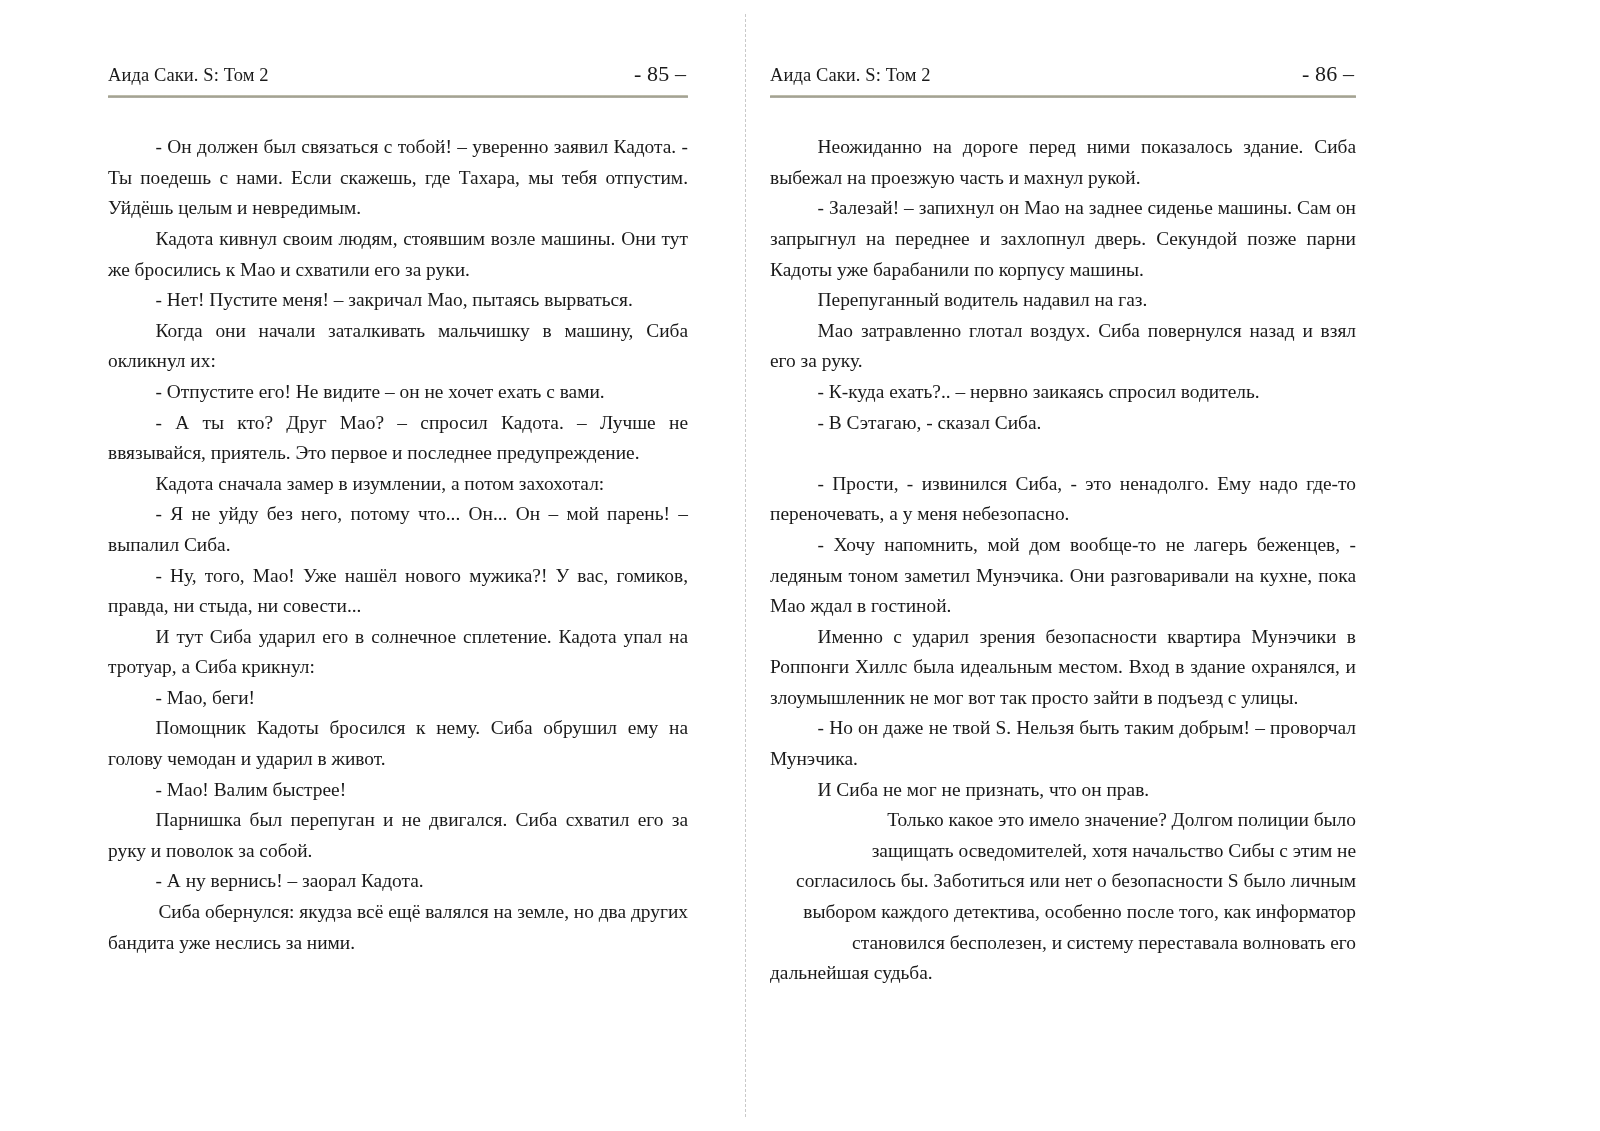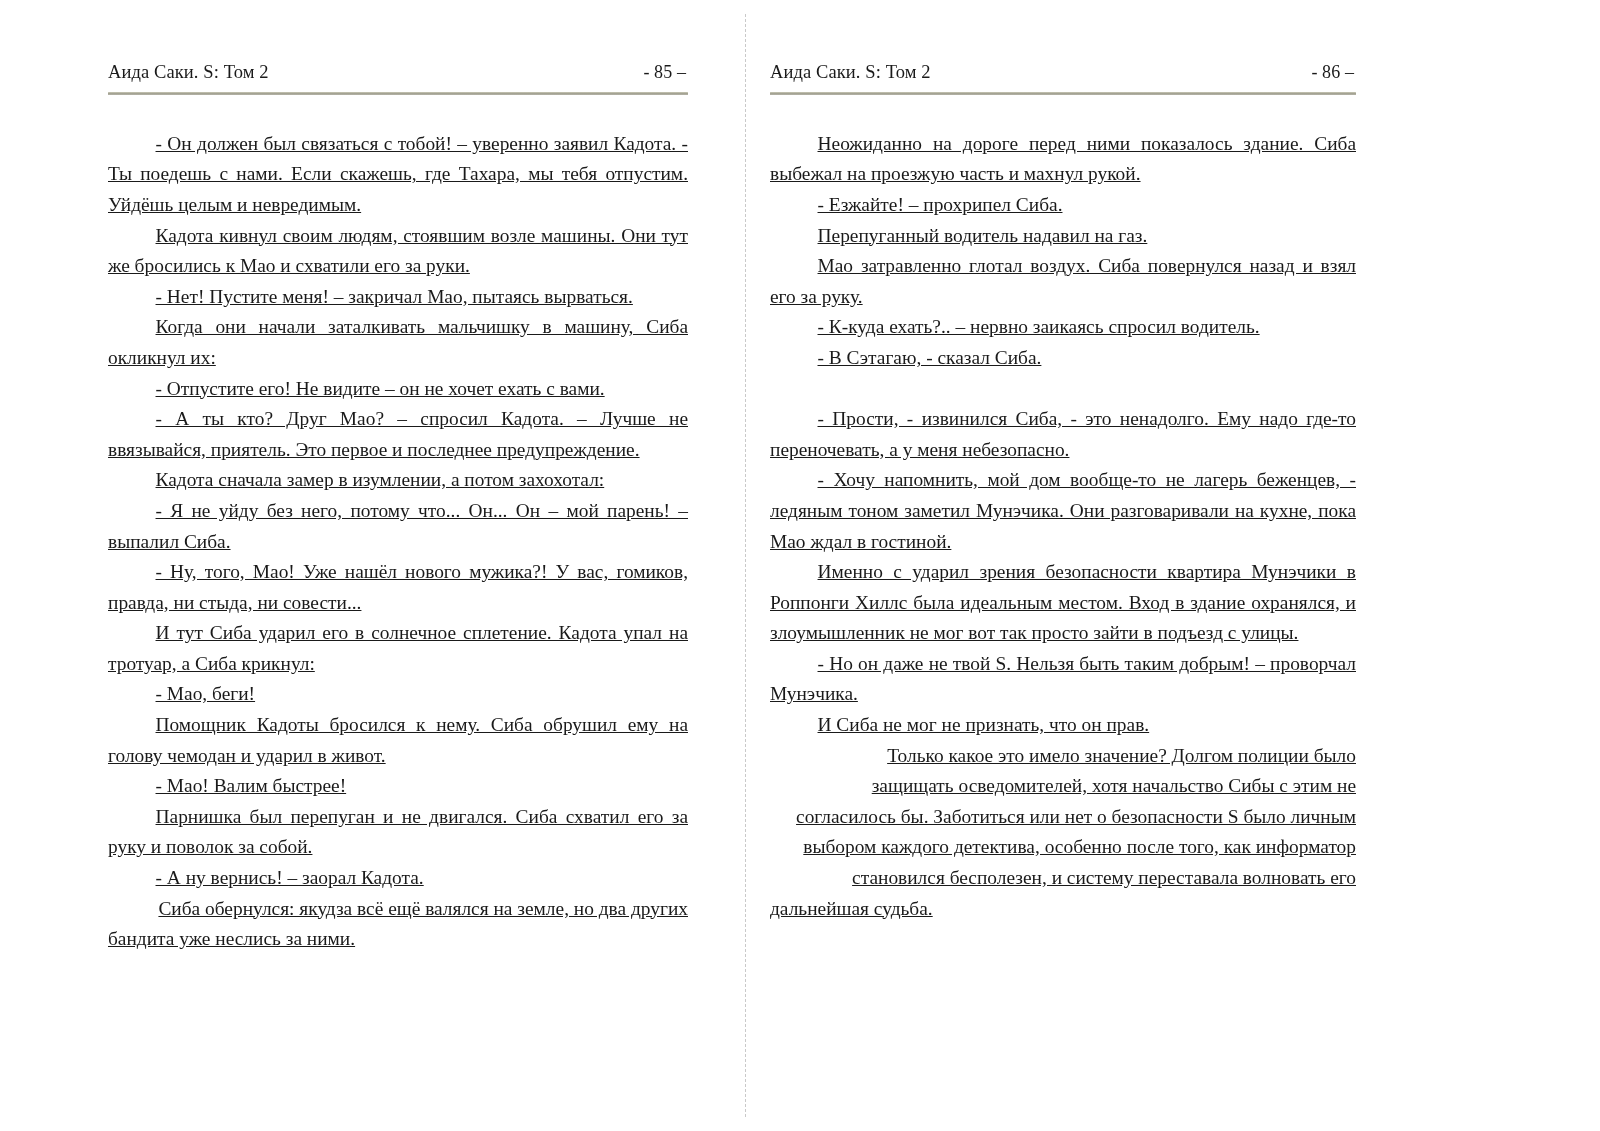--- a/index.html
+++ b/index.html
@@ -66,21 +66,21 @@
     padding-top: 62px;
     font-size: 18.5px;
     line-height: 1.1;
     letter-spacing: 0.1px;
   }
   .running-head .book-title {
     white-space: nowrap;
   }
   .running-head .folio {
     white-space: nowrap;
-    font-size: 18px;
+    font-size: 22px;
     padding-right: 2px;
   }
 
   .head-rule {
     margin-top: 9px;
     height: 3px;
     width: 100%;
     background: linear-gradient(to bottom, #c9c8b6 0%, #a9a898 45%, #8f8e80 70%, #d8d7cc 100%);
     border-radius: 0.5px;
   }
@@ -102,21 +102,20 @@
   .body-text p:last-child {
     text-align: right;
   }
   .para-gap {
     height: 30.6px;
   }
 
   
   .body-text p {
     text-align-last: left;
-    text-decoration: underline;
   }
 </style>
 </head>
 <body>
 
 <div class="spread">
 
   <div class="gutter-divider"></div>
 
   <div class="page page-left">
@@ -156,21 +155,21 @@
 
       <div class="running-head">
         <span class="book-title">Аида Саки. S: Том 2</span>
         <span class="folio">- 86 –</span>
       </div>
 
       <div class="head-rule"></div>
 
       <div class="body-text">
         <p>Неожиданно на дороге перед ними показалось здание. Сиба выбежал на проезжую часть и махнул рукой.</p>
-        <p>- Езжайте! – прохрипел Сиба.</p>
+        <p>- Залезай! – запихнул он Мао на заднее сиденье машины. Сам он запрыгнул на переднее и захлопнул дверь. Секундой позже парни Кадоты уже барабанили по корпусу машины.</p>
         <p>Перепуганный водитель надавил на газ.</p>
         <p>Мао затравленно глотал воздух. Сиба повернулся назад и взял его за руку.</p>
         <p>- К-куда ехать?.. – нервно заикаясь спросил водитель.</p>
         <p>- В Сэтагаю, - сказал Сиба.</p>
         <div class="para-gap"></div>
         <p>- Прости, - извинился Сиба, - это ненадолго. Ему надо где-то переночевать, а у меня небезопасно.</p>
         <p>- Хочу напомнить, мой дом вообще-то не лагерь беженцев, - ледяным тоном заметил Мунэчика. Они разговаривали на кухне, пока Мао ждал в гостиной.</p>
         <p>Именно с ударил зрения безопасности квартира Мунэчики в Роппонги Хиллс была идеальным местом. Вход в здание охранялся, и злоумышленник не мог вот так просто зайти в подъезд с улицы.</p>
         <p>- Но он даже не твой S. Нельзя быть таким добрым! – проворчал Мунэчика.</p>
         <p>И Сиба не мог не признать, что он прав.</p>

